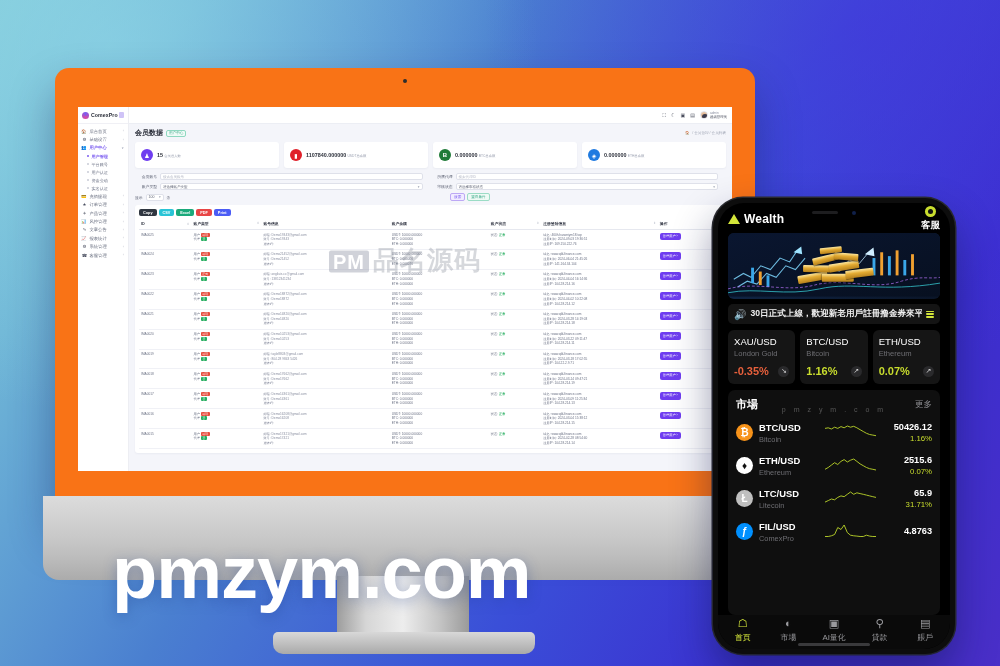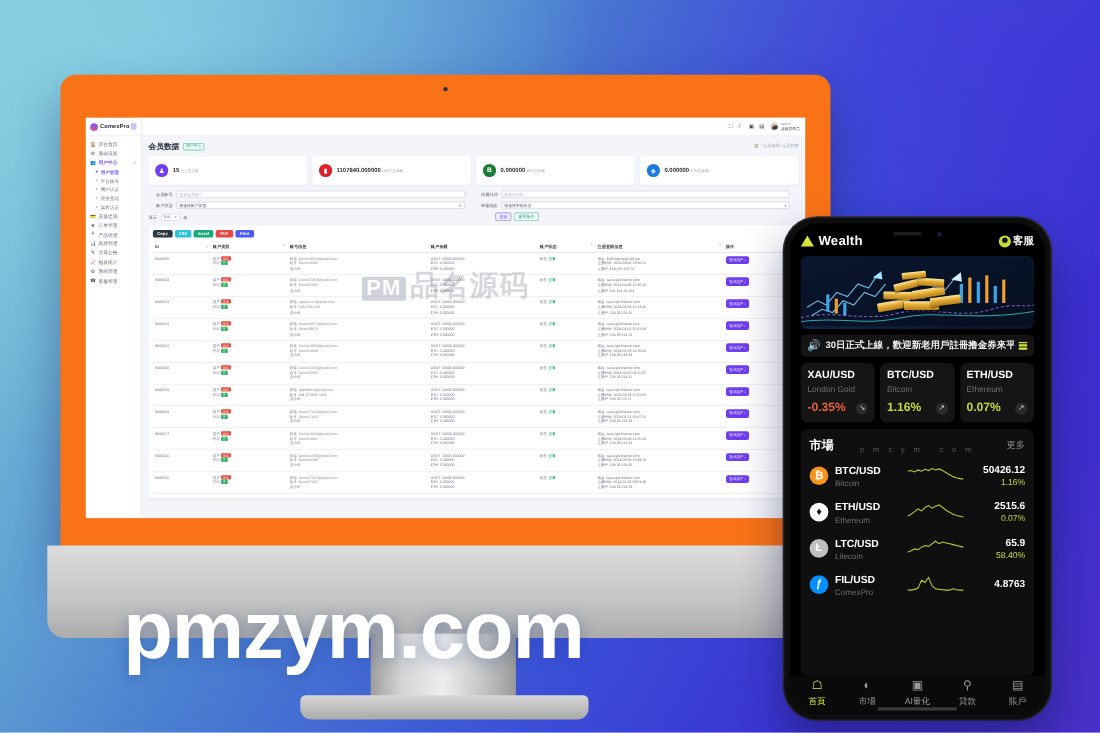--- a/index.html
+++ b/index.html
@@ -118,21 +118,21 @@
   .phone-in{width:100%;height:100%;background:#000;border-radius:26px;overflow:hidden;position:relative;
     display:flex;flex-direction:column;}
   .notch{position:absolute;left:50%;top:5px;transform:translateX(-50%);width:78px;height:9px;
     background:#000;border-radius:6px;display:flex;align-items:center;justify-content:center;gap:14px;z-index:5;}
   .nspk{width:26px;height:3px;border-radius:2px;background:#1d1d1f;}
   .ncam{width:4px;height:4px;border-radius:50%;background:#10204a;}
   .ph-head{height:26px;display:flex;align-items:center;padding:6px 10px 0;gap:4px;z-index:6;position:relative;}
   .pyr{width:0;height:0;border-left:6px solid transparent;border-right:6px solid transparent;
     border-bottom:10px solid #d4e63a;flex-shrink:0;}
   .brand{color:#fff;font-size:12px;font-weight:bold;letter-spacing:.2px;}
-  .svc{margin-left:auto;display:flex;align-items:center;gap:2px;}
+  .svc{margin-left:auto;display:flex;align-items:center;gap:2px;flex-direction:column;}
   .svc-ic{width:11px;height:11px;border-radius:50%;background:#c9dd2e;position:relative;}
   .svc-ic:after{content:"";position:absolute;left:3px;top:2.5px;width:5px;height:5px;border-radius:50%;background:#111;}
   .svc-tx{color:#fff;font-size:9.5px;font-weight:bold;}
 
   .banner{margin:4px 10px 0;height:66px;border-radius:6px;overflow:hidden;position:relative;
     background:linear-gradient(160deg,#0b1730 0%,#0f2444 45%,#0a1528 100%);}
   .bw{position:absolute;inset:0;}
   .gold{position:absolute;left:50%;top:52%;transform:translate(-50%,-50%) rotate(-4deg);
     width:86px;height:42px;}
   .bar{position:absolute;border-radius:1px;
@@ -140,21 +140,21 @@
 
   .notice{margin:5px 10px 0;height:20px;background:#141414;border-radius:5px;
     display:flex;align-items:center;padding:0 6px;gap:4px;}
   .horn{color:#9ede3a;font-size:10px;}
   .notice-tx{color:#f0f0f0;font-size:8.6px;font-weight:bold;white-space:nowrap;overflow:hidden;}
   .menu-ic{margin-left:auto;width:8px;height:7px;display:flex;flex-direction:column;justify-content:space-between;flex-shrink:0;}
   .menu-ic i{display:block;height:1.6px;background:#d4e63a;border-radius:1px;}
 
   .tickers{display:flex;gap:5px;margin:6px 10px 0;}
   .tk{flex:1;background:#151515;border-radius:6px;padding:6px 6px 7px;}
-  .tk-p{color:#fff;font-size:9.6px;font-weight:bold;}
+  .tk-p{color:#fff;font-size:9.6px;font-weight:normal;}
   .tk-n{color:#6e6e73;font-size:7.6px;margin-top:2px;}
   .tk-b{display:flex;align-items:center;margin-top:7px;}
   .tk-c{font-size:11px;font-weight:bold;}
   .tk-a{margin-left:auto;width:11px;height:11px;border-radius:50%;background:#2a2a2c;color:#d8d8d8;
     font-size:7px;display:flex;align-items:center;justify-content:center;}
 
   .mkt{margin:6px 10px 0;background:#0f0f0f;border-radius:7px;padding:7px 8px 0;flex:1;overflow:hidden;}
   .mkt-h{display:flex;align-items:center;margin-bottom:4px;}
   .mkt-t{color:#fff;font-size:11px;font-weight:bold;}
   .mkt-m{margin-left:auto;color:#8a8a8e;font-size:8.5px;}
@@ -627,21 +627,21 @@
             <span class="mico" style="background:#bfbfbf;color:#fff">Ł</span>
             <span class="mnm">
               <b>LTC/USD</b>
               <s>Litecoin</s>
             </span>
             <svg class="spark" viewBox="0 0 60 18" preserveAspectRatio="none">
               <polyline points="0.0,12.1 3.8,10.6 7.5,9.0 11.3,9.8 15.0,7.4 18.8,5.9 22.5,6.7 26.3,4.3 30.0,2.0 33.8,4.3 37.5,2.8 41.3,3.6 45.0,4.3 48.8,5.1 52.5,5.9 56.3,6.7 60.0,7.4" fill="none" stroke="#b9d12a" stroke-width="1"></polyline>
             </svg>
             <span class="mpr">
               <b>65.9</b>
-              <s style="color:#c9dd2e">58.40%</s>
+              <s style="color:#c9dd2e">31.71%</s>
             </span>
           </div>
           <div class="mrow">
             <span class="mico" style="background:#0090ff;color:#fff">ƒ</span>
             <span class="mnm">
               <b>FIL/USD</b>
               <s>ComexPro</s>
             </span>
             <svg class="spark" viewBox="0 0 60 18" preserveAspectRatio="none">
               <polyline points="0.0,13.5 3.8,13.5 7.5,12.8 11.3,11.5 15.0,4.5 18.8,6.5 22.5,2.0 26.3,9.6 30.0,12.2 33.8,12.8 37.5,13.1 41.3,13.5 45.0,13.5 48.8,12.2 52.5,13.1 56.3,13.5 60.0,13.5" fill="none" stroke="#b9d12a" stroke-width="1"></polyline>

